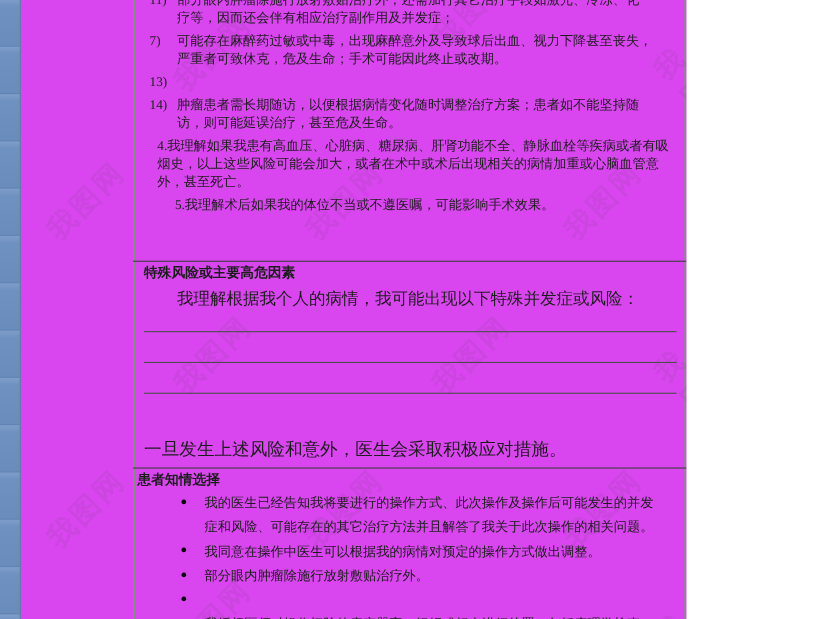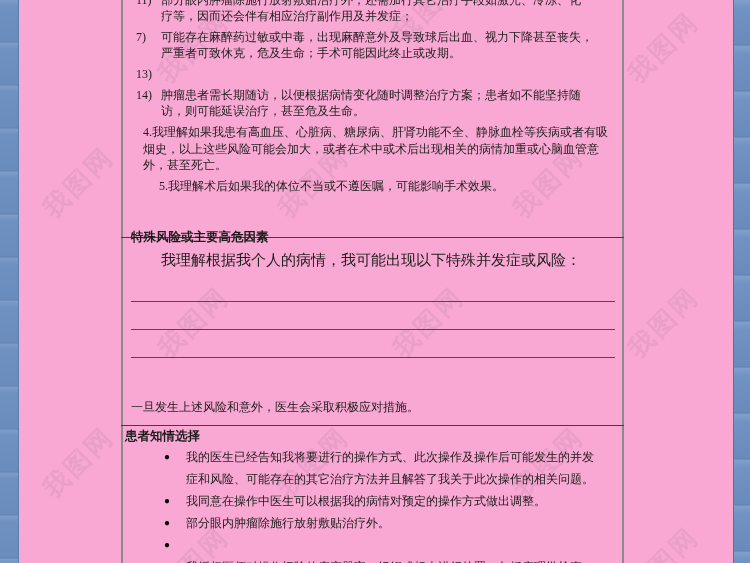--- a/index.html
+++ b/index.html
@@ -1,16 +1,16 @@
 <!DOCTYPE html>
 <html><head>
 <meta charset="utf-8">
 <style>
   html,body{margin:0;padding:0;background:#fff;}
-  .stage{position:relative;width:750px;height:563px;overflow:hidden;background:#f9a8d4;
+  .stage{position:relative;width:624px;height:563px;overflow:hidden;background:#d946ef;
          font-family:"Liberation Serif","DejaVu Serif",serif;color:#1c1c1c;}
 
   
   .strip{position:absolute;top:0;height:563px;z-index:1;}
   .strip-left{left:0;width:18px;border-right:1px solid #5a7fae;
     background:repeating-linear-gradient(180deg,#7e9cc9 0px,#6f91c1 6px,#6a8cbd 41px,#5f83b4 42px,#7e9cc9 43px);}
   .strip-right{left:733px;width:17px;border-left:1px solid #50749f;
     background:repeating-linear-gradient(180deg,#81a0cc 0px,#7093c3 8px,#688bbc 44px,#5d81b1 45px,#81a0cc 46px);}
 
   
@@ -25,25 +25,25 @@
   .content{position:absolute;left:123px;width:498px;z-index:3;}
   .pre{white-space:pre;}
   .cell-1{top:-8px;}
   .numlist{margin:0;padding:0 0 0 13px;list-style:none;}
   .numlist li{display:flex;margin:0 0 5px 0;font-size:12px;line-height:16px;}
   .numlist .num{width:25px;flex:0 0 25px;}
   .para{margin:3px 0 0 12px;padding-left:8px;font-size:12px;line-height:16.5px;}
   .para-5{margin-top:4px;padding-left:24px;}
 
   .sec-heading{font-weight:bold;font-size:12.5px;line-height:16px;}
-  .cell-2{top:229px;padding-left:8px;}
+  .cell-2{top:240px;padding-left:8px;}
   .cell-2 .intro{margin-top:6px;font-size:15px;text-indent:2em;}
   .blank-line{position:absolute;left:131px;width:484px;height:1px;background:#4d4d4d;z-index:3;}
   .bl-1{top:301px;} .bl-2{top:329px;} .bl-3{top:357px;}
-  .closing{position:absolute;left:131px;top:399px;font-size:12px;z-index:3;}
+  .closing{position:absolute;left:131px;top:399px;font-size:16px;z-index:3;}
 
   .cell-3{top:428px;}
   .cell-3 .sec-heading{padding-left:2px;}
   .bullets{margin:2px 0 0 0;padding:0 0 0 41px;list-style:none;}
   .bullets li{display:flex;font-size:12px;line-height:22px;}
   .bullets .bullet{width:22px;flex:0 0 22px;font-size:10px;color:#000;}
 
   
   .wm{position:absolute;z-index:5;font-size:26px;font-weight:bold;letter-spacing:3px;
       color:rgba(60,60,60,0.08);transform:rotate(-45deg);pointer-events:none;

